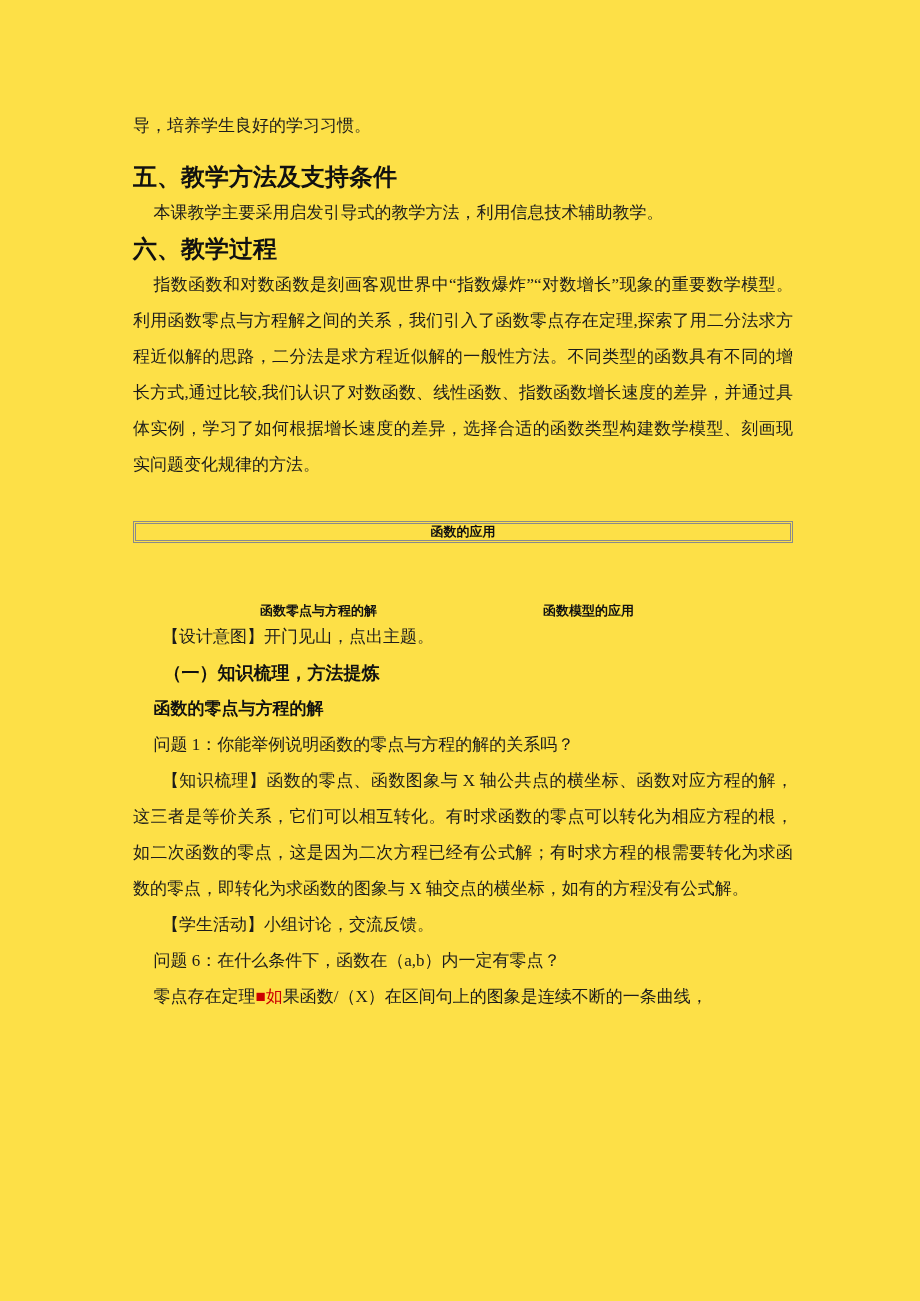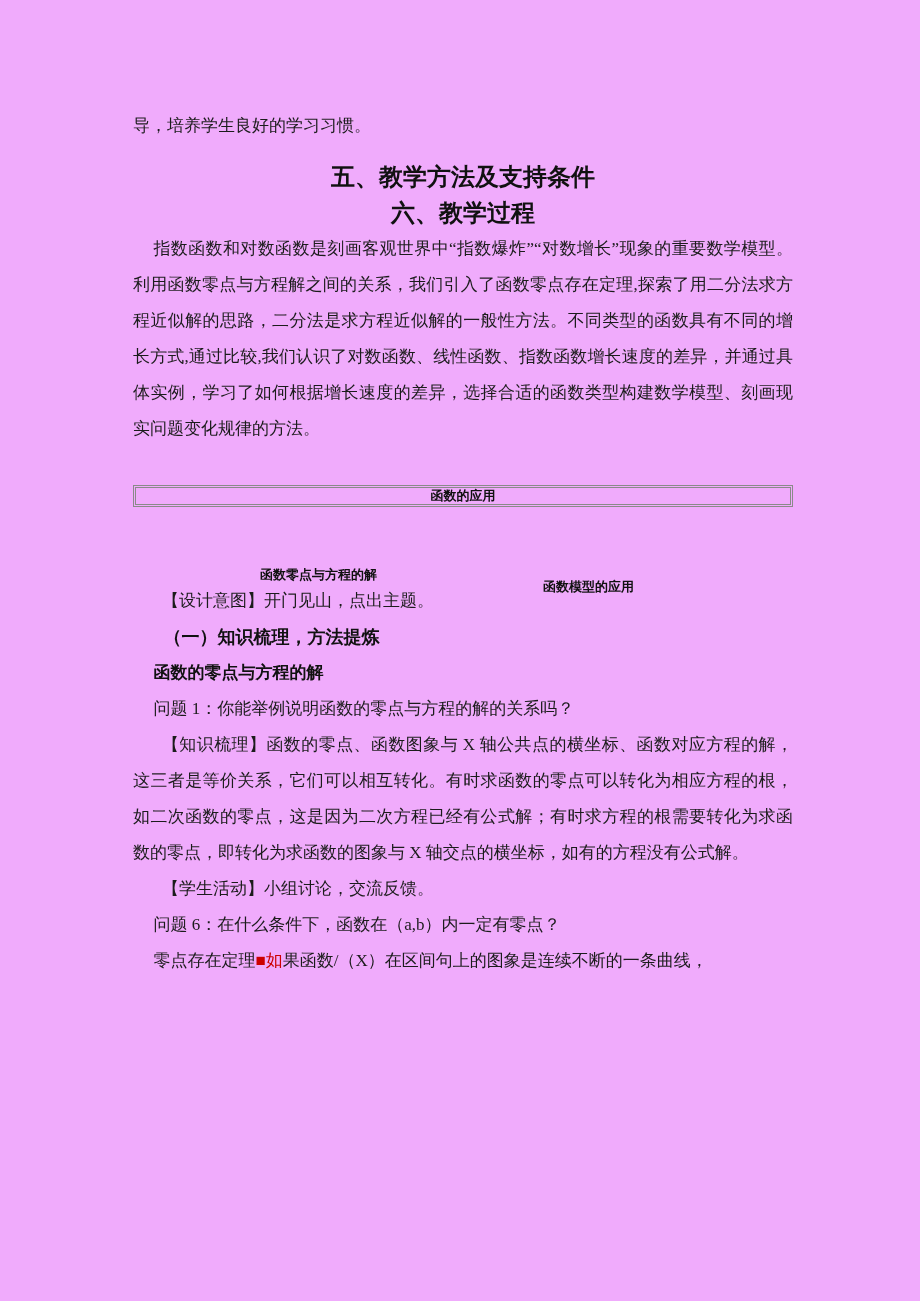--- a/index.html
+++ b/index.html
@@ -1,39 +1,38 @@
 <!DOCTYPE html>
 <html lang="zh"><head>
 <meta charset="utf-8">
 <style>
   html, body { margin: 0; padding: 0; background: #e8e8e8; }
   .page {
     position: relative;
     width: 920px;
     height: 1301px;
     margin: 0 auto;
-    background: #f0abfc;
+    background: #fde047;
     box-sizing: border-box;
     padding: 108px 127px 0 133px;
     color: #1c1c1c;
     font-family: "Liberation Serif", "DejaVu Serif", serif;
   }
   .page p { margin: 0; font-size: 17px; line-height: 36px; }
   .justify { text-align: justify; }
   .indent-sm { text-indent: 1.2em; }
   .indent-md { text-indent: 1.7em; }
   .indent-lg { text-indent: 3.1em; }
   .h-major {
     margin: 0;
     font-family: "Liberation Sans", "DejaVu Sans", sans-serif;
     font-weight: bold;
     font-size: 24px;
     line-height: 36px;
     color: #111111;
-    text-align: center;
   }
   .h-sub {
     font-family: "Liberation Sans", "DejaVu Sans", sans-serif;
     font-weight: bold;
     font-size: 18px !important;
     color: #111111;
   }
   .h-topic {
     font-family: "Liberation Sans", "DejaVu Sans", sans-serif;
     font-weight: bold;
@@ -57,36 +56,37 @@
     position: relative;
     height: 16px;
     margin-top: 60px;
     font-family: "Liberation Sans", "DejaVu Sans", sans-serif;
     font-weight: bold;
     font-size: 13px;
     line-height: 16px;
     color: #111111;
   }
   .branch-left  { position: absolute; left: 127px; top: 0; white-space: nowrap; }
-  .branch-right { position: absolute; left: 410px; top: 12px; white-space: nowrap; }
+  .branch-right { position: absolute; left: 410px; top: 0; white-space: nowrap; }
   .mt15 { margin-top: 15px; }  .mt10 { margin-top: 10px; }
   .mt16 { }  .mt5  { margin-top: 5px;  }
   .mt4  { margin-top: 4px;  }  .mt0  { margin-top: 0;    }
   .mtn5 { margin-top: -5px; }  .mtn3 { margin-top: -3px; }
   .mt10b{ margin-top: 10px; }
 </style>
 </head>
 <body>
 
 <div class="page">
 
   <p>导，培养学生良好的学习习惯。</p>
 
   <h2 class="h-major mt15">五、教学方法及支持条件</h2>
 
+  <p class="indent-sm mt10">本课教学主要采用启发引导式的教学方法，利用信息技术辅助教学。</p>
 
   <h2 class="h-major mt16">六、教学过程</h2>
 
 
   <p class="indent-sm justify mt4">指数函数和对数函数是刻画客观世界中“指数爆炸”“对数增长”现象的重要数学模型。利用函数零点与方程解之间的关系，我们引入了函数零点存在定理,探索了用二分法求方程近似解的思路，二分法是求方程近似解的一般性方法。不同类型的函数具有不同的增长方式,通过比较,我们认识了对数函数、线性函数、指数函数增长速度的差异，并通过具体实例，学习了如何根据增长速度的差异，选择合适的函数类型构建数学模型、刻画现实问题变化规律的方法。</p>
 
   <div class="concept-map">
     <div class="map-root-box">
       <span>函数的应用</span>
     </div>

